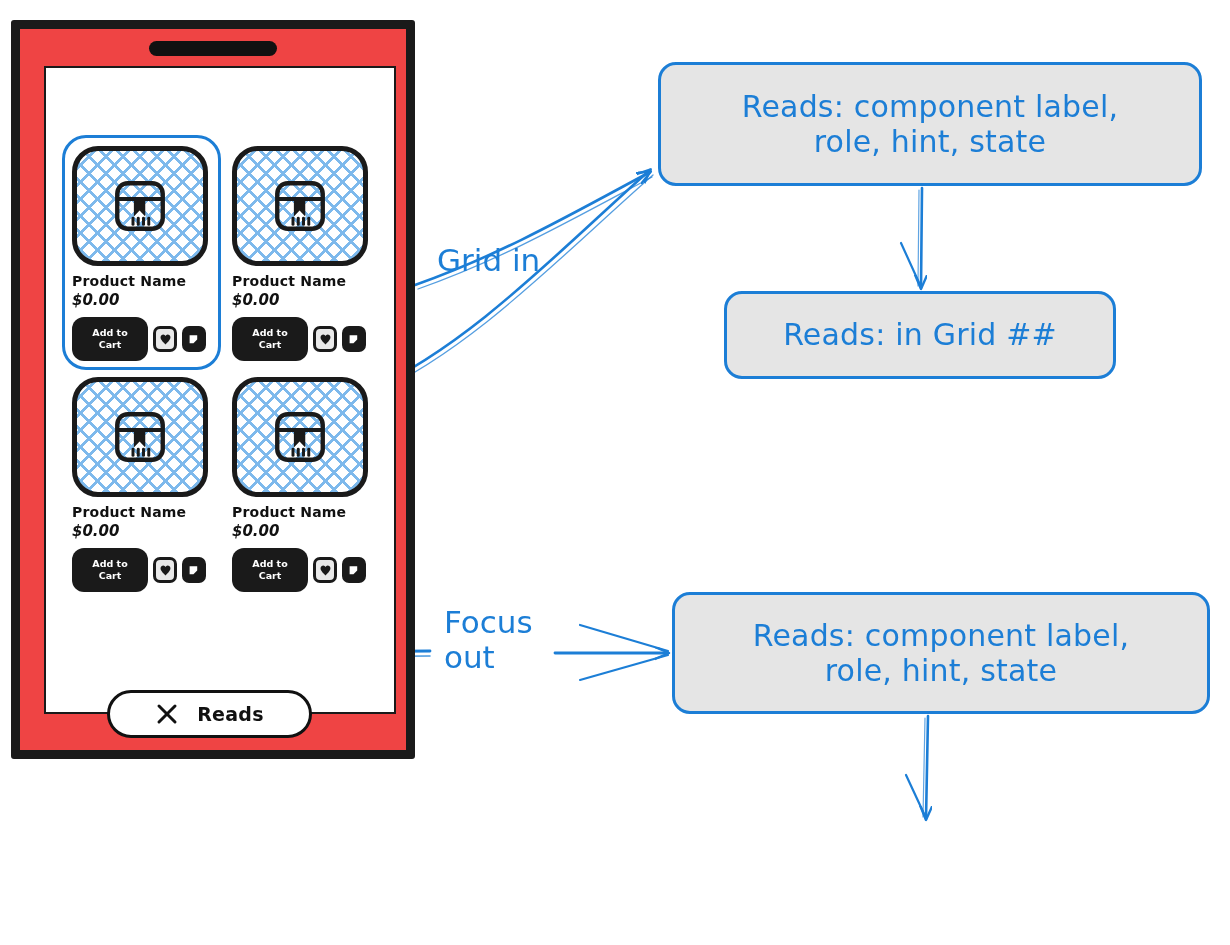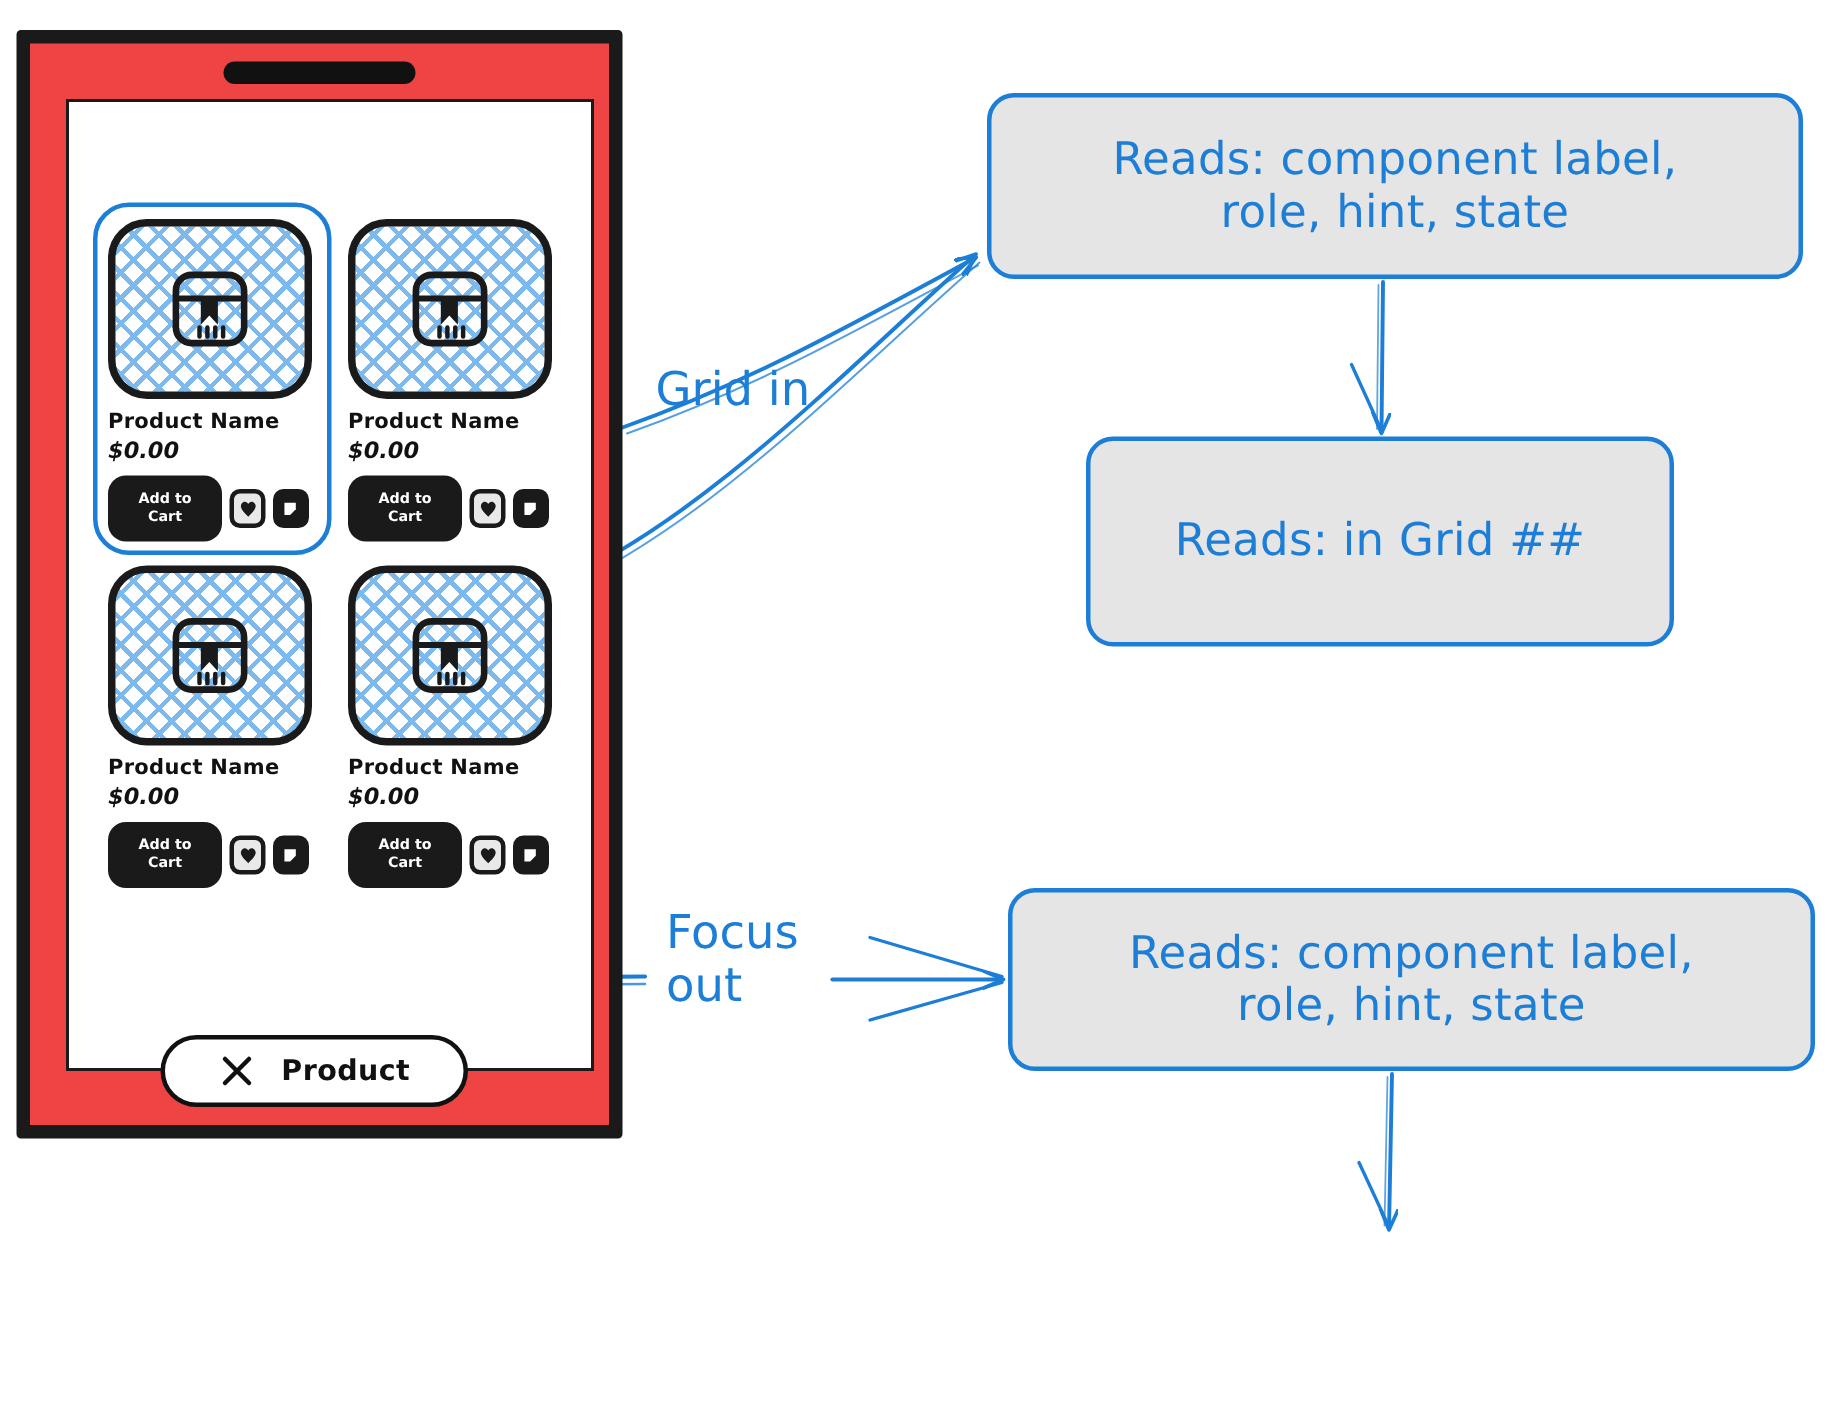--- a/index.html
+++ b/index.html
@@ -184,21 +184,21 @@
   .note-box .note-text {
     font-family: "DejaVu Sans", sans-serif;
     font-size: 30px;
     font-weight: 500;
     color: #1c7ed6;
     line-height: 1.18;
     letter-spacing: 0.2px;
   }
 
   #note-focus-in-1  { left: 658px; top: 62px;  width: 544px; height: 124px; }
-  #note-focus-in-2  { left: 724px; top: 291px; width: 392px; height: 140px; }
+  #note-focus-in-2  { left: 724px; top: 291px; width: 392px; height: 88px; }
   #note-focus-out-1 { left: 672px; top: 592px; width: 538px; height: 122px; }
   #note-focus-out-2 { left: 706px; top: 822px; width: 440px; height: 100px; }
 
   
   .edge-label {
     position: absolute;
     font-family: "DejaVu Sans", sans-serif;
     font-size: 31px;
     font-weight: 500;
     color: #1c7ed6;
@@ -385,21 +385,21 @@
           </div>
         </div>
 
       </div>
 
       <div class="phone-button">
         <svg width="24" height="24" viewBox="0 0 24 24">
           <line x1="4" y1="4" x2="20" y2="20" stroke="#111111" stroke-width="3" stroke-linecap="round"></line>
           <line x1="20" y1="4" x2="4" y2="20" stroke="#111111" stroke-width="3" stroke-linecap="round"></line>
         </svg>
-        <span class="btn-label">Product</span>
+        <span class="btn-label">Reads</span>
       </div>
 
     </div>
   </div>
 
   <div class="edge-label" id="label-focus-in">Grid in</div>
   <div class="edge-label" id="label-focus-out" style="white-space: pre-line;">Focus
 out</div>
 
   <div class="note-box" id="note-focus-in-1">

